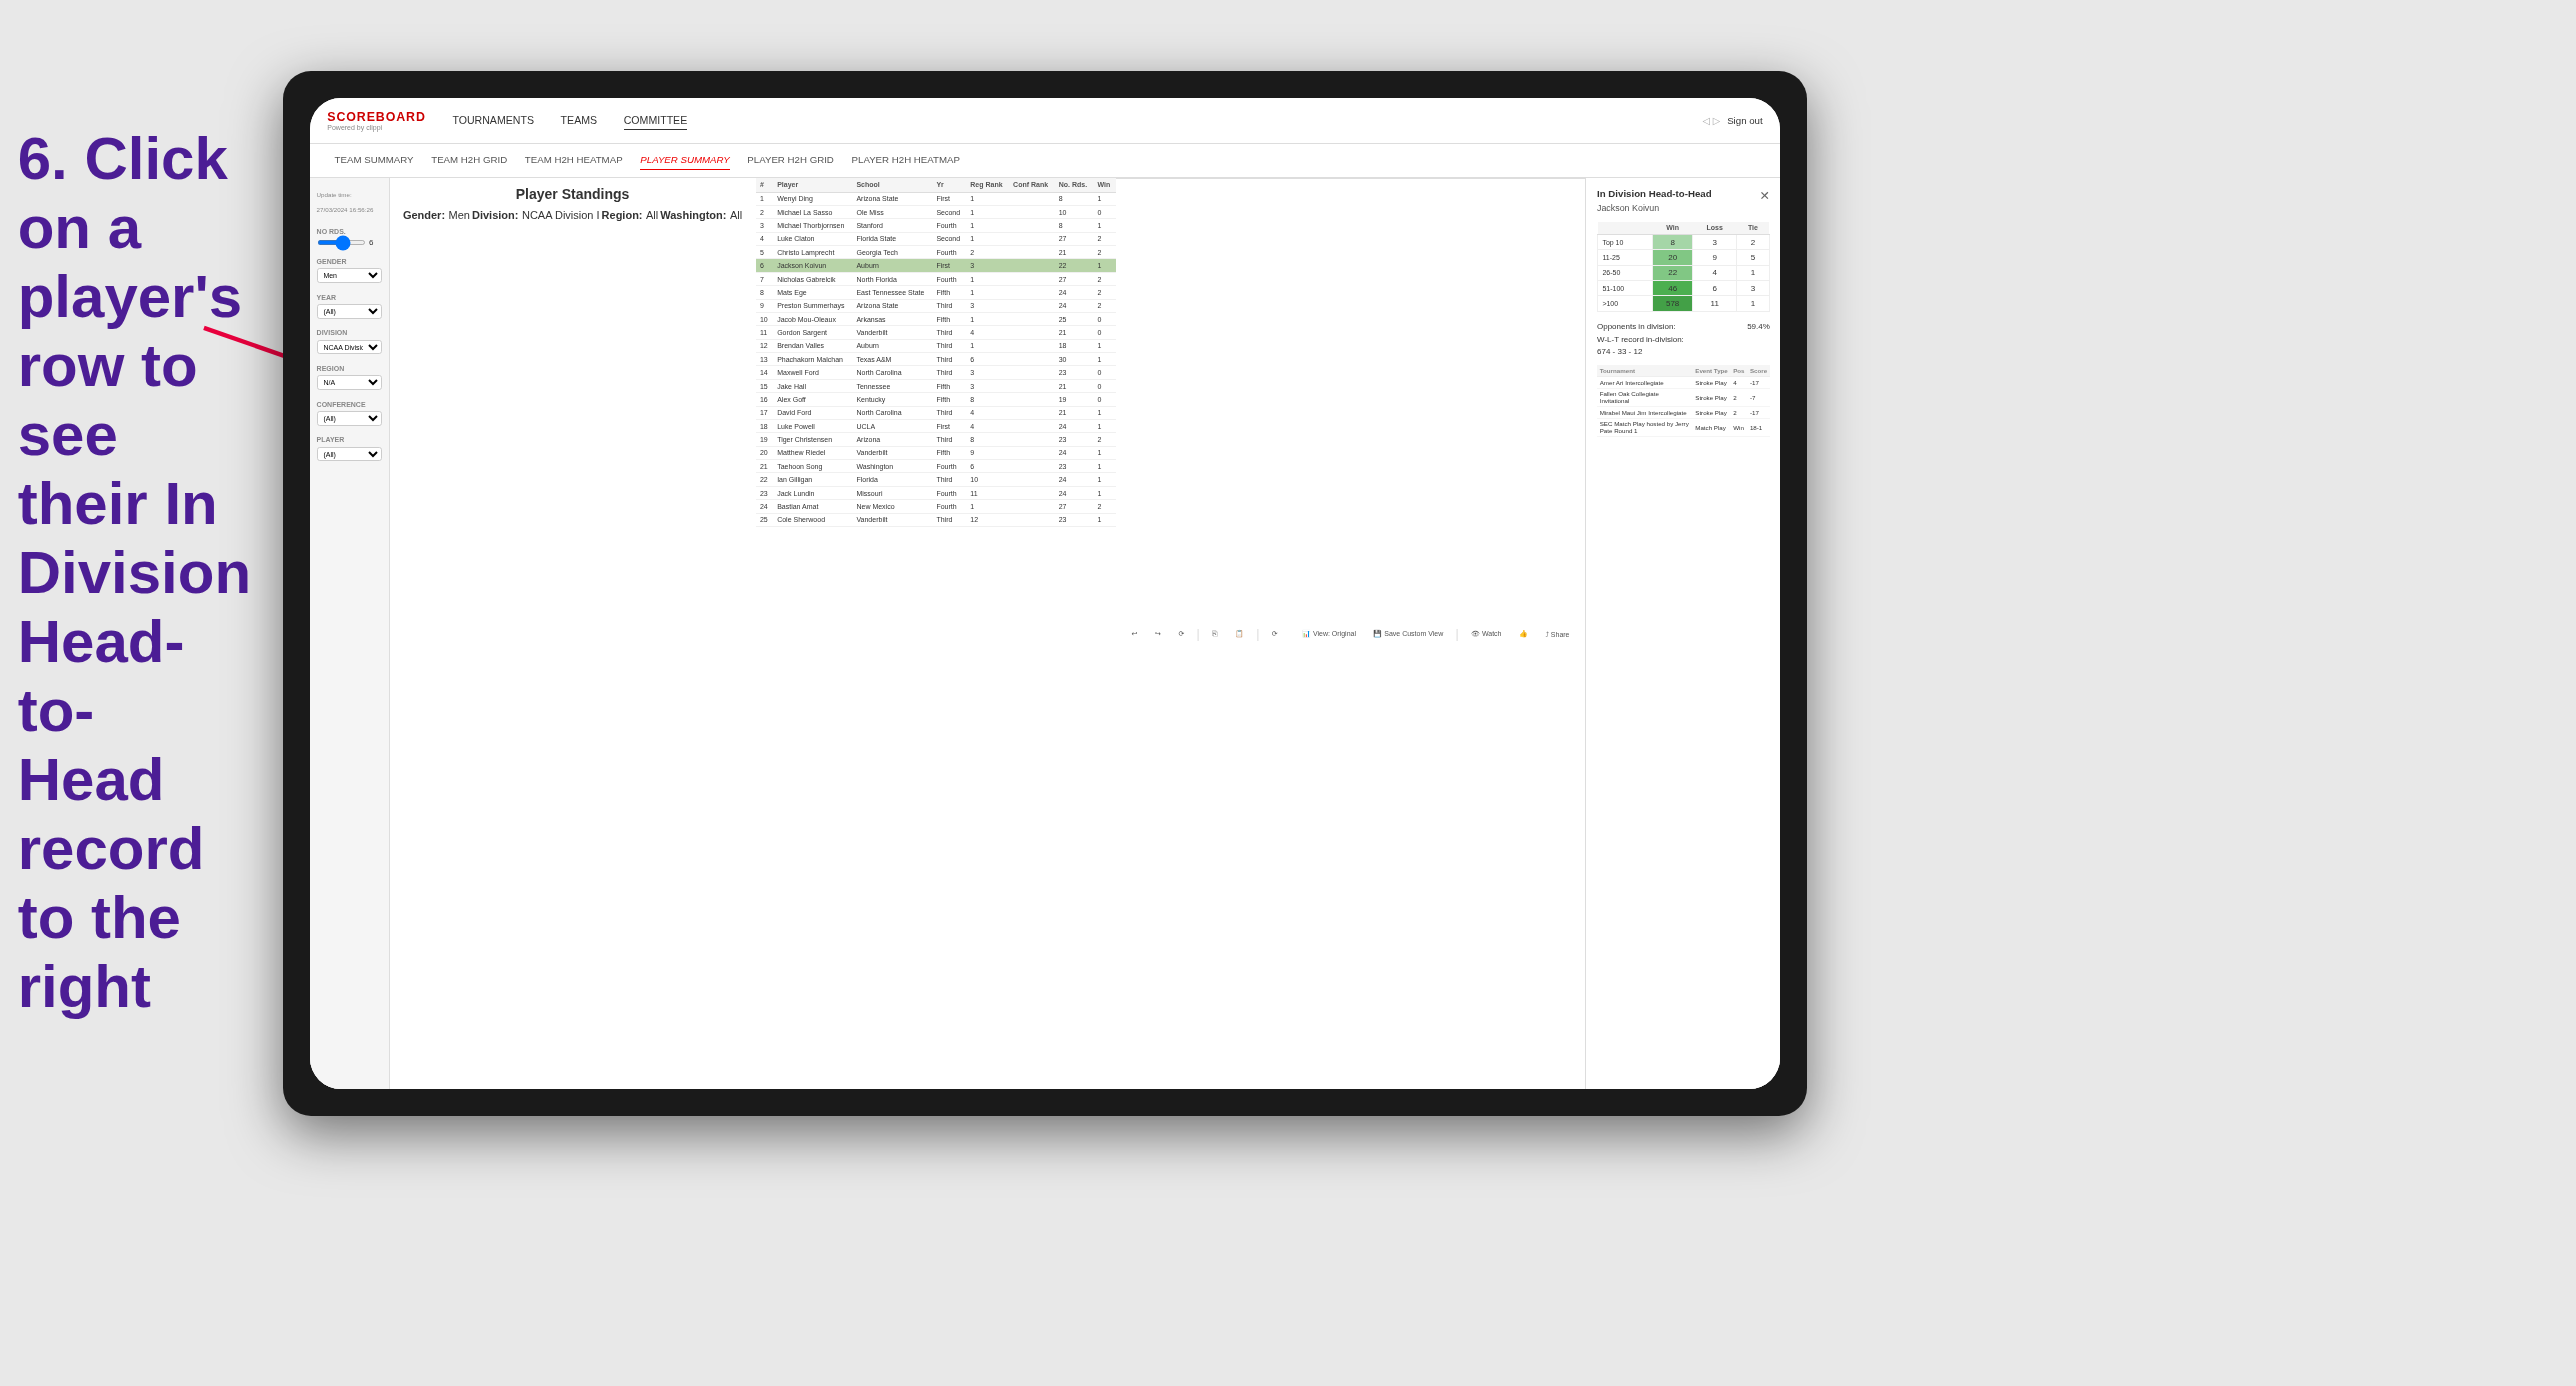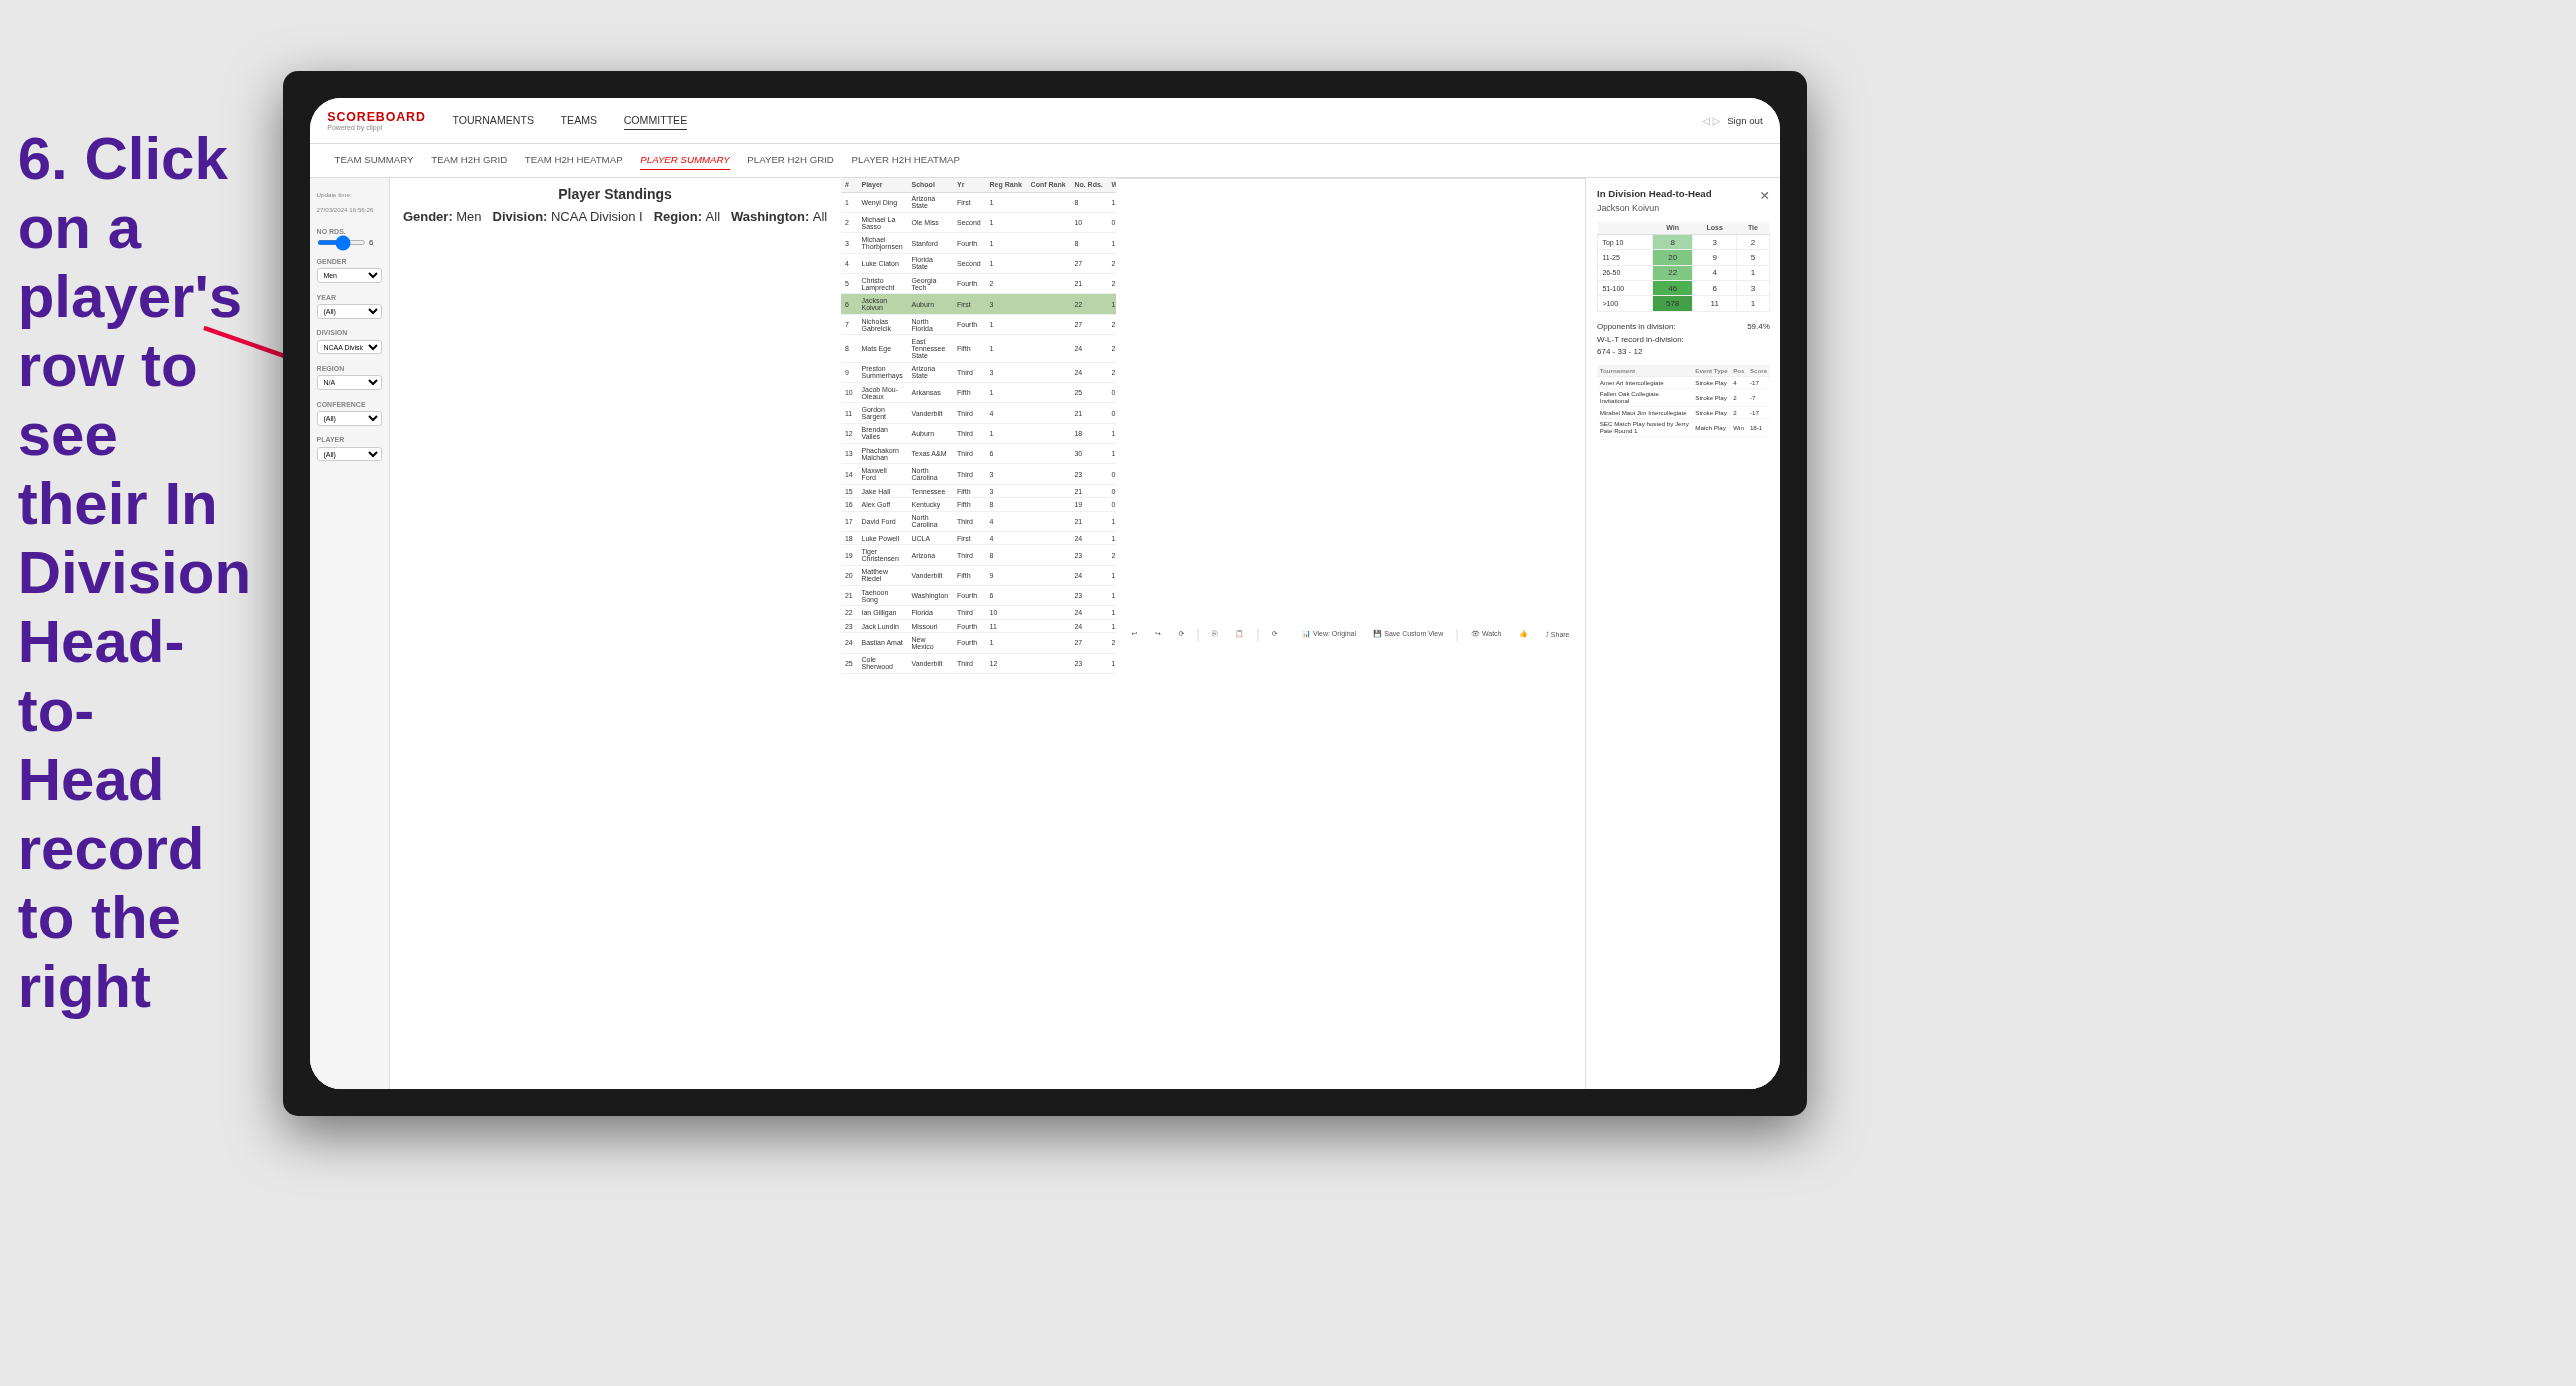--- a/index.html
+++ b/index.html
@@ -26,21 +26,21 @@
     }
 
     
     .tablet-frame {
       position: absolute;
       left: 283px;
       top: 71px;
       width: 1524px;
       height: 1045px;
       background: #1a1a1a;
-      border-radius: 15px;
+      border-radius: 28px;
       padding: 26.6px;
       box-shadow: 0 17.7px 53px rgba(0,0,0,0.5);
     }
 
     .tablet-screen {
       width: 100%;
       height: 100%;
       background: #fff;
       border-radius: 31px;
       overflow: hidden;
@@ -196,22 +196,22 @@
     .standings-title {
       font-size: 14px;
       font-weight: bold;
       color: #333;
       text-align: center;
       margin-bottom: 7px;
     }
 
     .filter-row {
       display: flex;
-      gap: 11px;
-      font-size: 13px;
+      gap: 2px;
+      font-size: 11px;
       color: #333;
       align-items: center;
     }
 
     .filter-item {
       display: flex;
       gap: 3.5px;
     }
 
     .filter-label {

